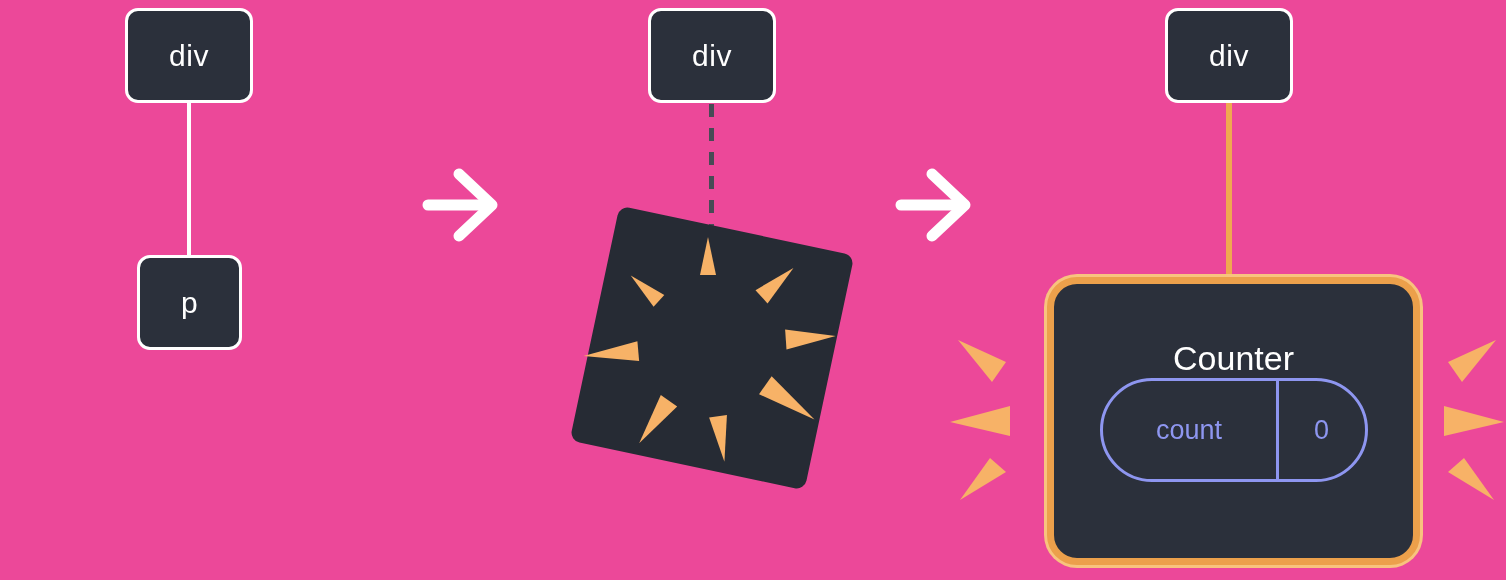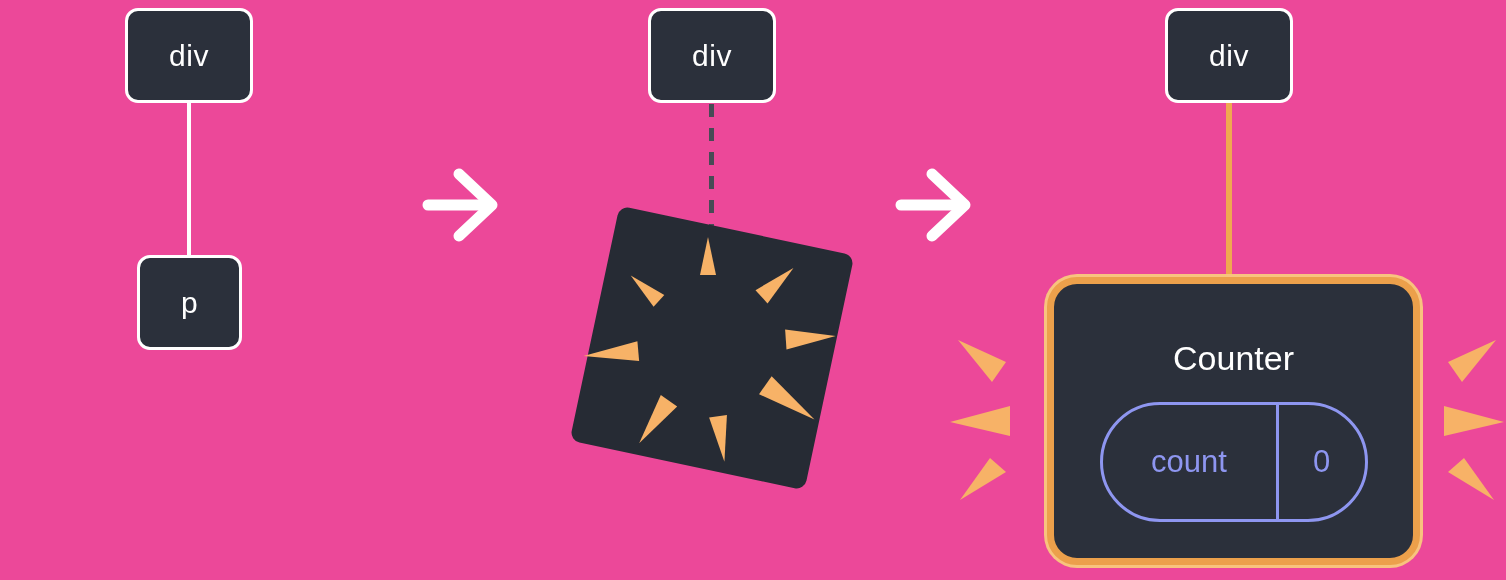--- a/index.html
+++ b/index.html
@@ -70,28 +70,27 @@
     align-items: center;
     padding-top: 54px;
   }
   .counter-title {
     color: #ffffff;
     font-size: 34px;
     font-weight: 500;
     line-height: 40px;
   }
   .state-pill {
-    margin-top: 24px;
-    width: 268px; height: 120px;
+    width: 268px; height: 104px;
     box-sizing: border-box;
     border: 3px solid #8e96f0;
     border-radius: 60px;
     display: flex;
     color: #8e96f0;
-    font-size: 31px;
+    font-size: 27px;
     overflow: hidden;
   }
   .pill-label { flex: 1; display: flex; align-items: center; justify-content: center; }
   .pill-divider { width: 3px; background: #8e96f0; }
   .pill-value { width: 86px; display: flex; align-items: center; justify-content: center; }
 
   .sparks { position: absolute; top: 336px; height: 172px; }
   .sparks-left  { left: 948px;  width: 78px; }
   .sparks-right { left: 1430px; width: 76px; }
 </style>

